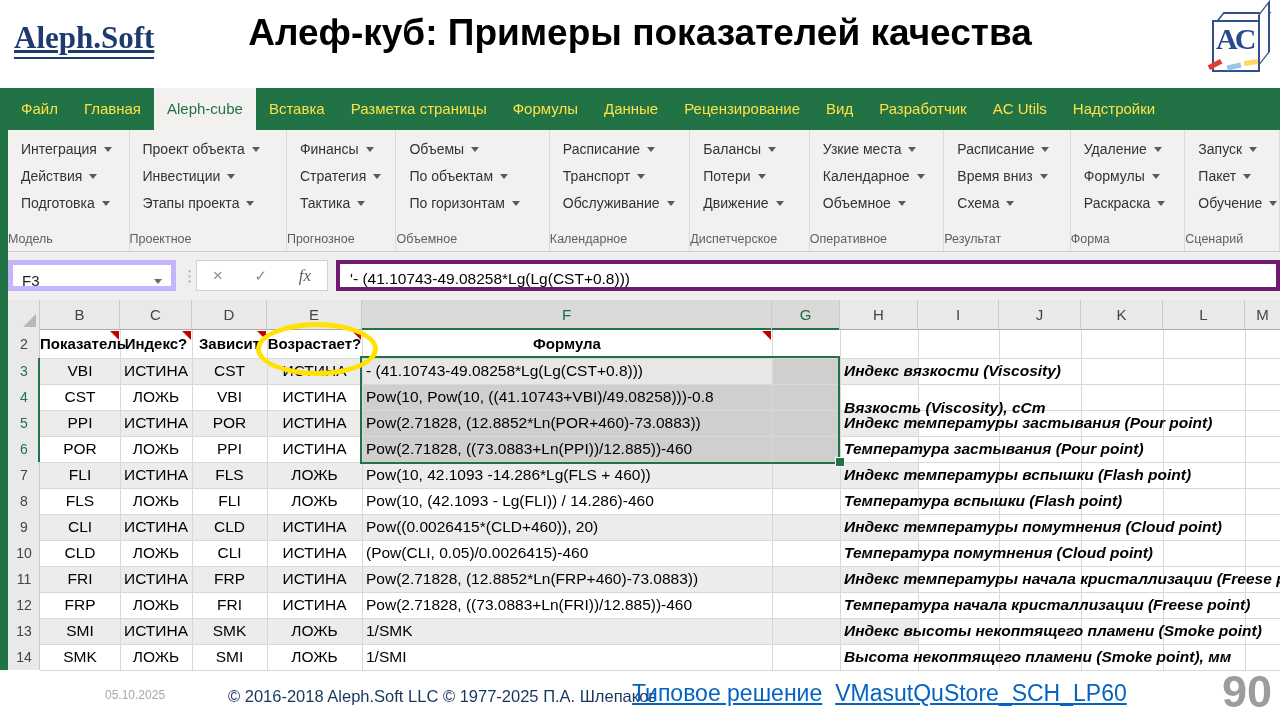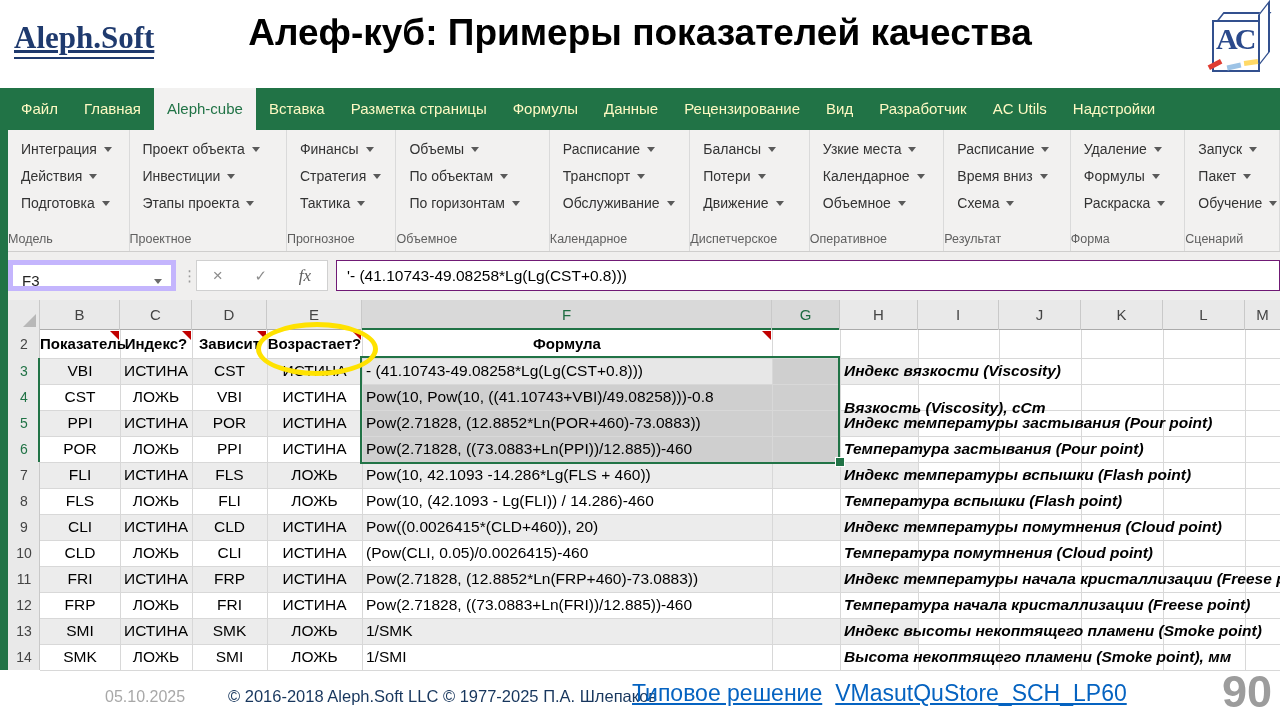--- a/index.html
+++ b/index.html
@@ -13,38 +13,38 @@
   .page-title{left:0;right:0;top:12px;text-align:center;font-size:37px;font-weight:bold;color:#000;}
   .cube-logo{left:1206px;top:6px;width:66px;height:70px;}
   .cube-front{position:absolute;left:6px;top:14px;width:44px;height:48px;border:2px solid #32508e;background:#fff;}
   .cube-top{position:absolute;left:12px;top:6px;width:44px;height:10px;border:2px solid #32508e;background:#fff;transform:skewX(-38deg);}
   .cube-side{position:absolute;left:52px;top:9px;width:8px;height:48px;border:2px solid #32508e;background:#fff;transform:skewY(-52deg);transform-origin:top left;}
   .cube-letters{position:absolute;left:10px;top:16px;font-family:"Liberation Serif",serif;
                 font-weight:bold;font-size:30px;color:#2b4a8c;letter-spacing:-3px;}
   .dash{position:absolute;width:14px;height:5px;}
   
   .tabbar{left:0;top:88px;width:1280px;height:42px;background:#217346;display:flex;padding-left:8px;box-sizing:border-box;}
-  .tab{color:#fef9c3;font-size:15px;line-height:42px;padding:0 13px;white-space:nowrap;cursor:default;}
+  .tab{color:#fde047;font-size:15px;line-height:42px;padding:0 13px;white-space:nowrap;cursor:default;}
   .tab.active{background:#f2f1f0;color:#217346;}
   .ribbon-body{left:0;top:130px;width:1280px;height:122px;background:#f2f1f0;border-bottom:1px solid #cfcecd;display:flex;padding-left:8px;box-sizing:border-box;}
   .rgroup{position:relative;border-right:1px solid #dadada;box-sizing:border-box;padding-top:6px;}
   .rbtn{height:27px;line-height:27px;padding-left:13px;font-size:14px;color:#333;white-space:nowrap;display:flex;align-items:center;gap:7px;}
   .chev{width:0;height:0;border-left:4px solid transparent;border-right:4px solid transparent;border-top:5px solid #5a5a5a;display:inline-block;}
   .rglabel{position:absolute;bottom:5px;left:0;right:0;text-align:left;font-size:12.5px;color:#5f5f5f;}
   
   .fstrip{left:0;top:252px;width:1280px;height:48px;background:#f0efee;}
   .namebox{left:8px;top:260px;width:168px;height:31px;background:#fff;border:5px solid #c4b5fd;
            font-size:15px;color:#222;line-height:31px;padding-left:9px;box-sizing:border-box;}
   .nb-arrow{position:absolute;right:9px;top:14px;width:0;height:0;border-left:4px solid transparent;border-right:4px solid transparent;border-top:5px solid #6a6a6a;}
   .dots{left:182px;top:260px;width:12px;height:31px;color:#9a9a9a;font-size:15px;line-height:31px;text-align:center;}
   .fxbox{left:196px;top:260px;width:132px;height:31px;background:#fff;border:1px solid #d0d0d0;box-sizing:border-box;
          display:flex;align-items:center;justify-content:space-around;color:#8c8c8c;}
   .fx-x{font-size:17px;} .fx-ok{font-size:15px;}
   .fx-fx{font-family:"Liberation Serif",serif;font-style:italic;font-size:17px;color:#5f5f5f;}
-  .finput{left:336px;top:260px;width:944px;height:31px;background:#fff;border:1px solid #701a75;box-sizing:border-box;
+  .finput{left:336px;top:260px;width:944px;height:31px;background:#fff;border:4px solid #701a75;box-sizing:border-box;
           font-size:15.5px;color:#000;line-height:29px;padding-left:10px;white-space:nowrap;overflow:hidden;}
   
   .colstrip{left:8px;top:300px;width:1272px;height:30px;background:#e9e9e9;border-bottom:1px solid #ababab;box-sizing:border-box;}
   .colhead{top:300px;height:30px;line-height:30px;text-align:center;font-size:15px;color:#444;border-right:1px solid #c9c9c9;box-sizing:border-box;}
   .colhead.sel{background:#d9d9d9;color:#1e6b41;box-shadow:inset 0 -2px 0 #217346;}
   .corner{left:8px;top:300px;width:32px;height:30px;background:#e9e9e9;border-right:1px solid #c9c9c9;box-sizing:border-box;}
   .corner-tri{position:absolute;right:3px;bottom:3px;width:0;height:0;border-bottom:13px solid #b8b8b8;border-left:13px solid transparent;}
   .gutter{left:8px;top:330px;width:32px;height:340px;background:#e9e9e9;border-right:1px solid #c9c9c9;box-sizing:border-box;}
   .rownum{left:8px;width:32px;text-align:center;font-size:14px;color:#444;}
   .rownum.sel{color:#217346;box-shadow:inset -2px 0 0 #217346;}
@@ -53,21 +53,21 @@
   .cellv{font-size:15.5px;color:#000;text-align:center;white-space:nowrap;}
   .hdr2{font-size:15px;font-weight:bold;color:#000;text-align:center;white-space:nowrap;}
   .formula{font-size:15.5px;color:#000;text-align:left;white-space:nowrap;}
   .desc{font-size:15.5px;color:#000;font-style:italic;font-weight:600;text-align:left;white-space:nowrap;}
   .ctri{width:0;height:0;border-top:9px solid #c00000;border-left:9px solid transparent;}
   .selborder{border:2px solid #217346;box-sizing:border-box;}
   .handle{width:8px;height:8px;background:#217346;border:1px solid #fff;box-sizing:content-box;}
   .ellipse{border:5px solid #ffe200;border-radius:50%;}
   .greenstrip{left:0;top:88px;width:8px;height:582px;background:#217346;}
   
-  .f-date{left:105px;top:688px;font-size:16px;color:#a8a8a8;}
+  .f-date{left:105px;top:688px;font-size:12px;color:#a8a8a8;}
   .f-copy{left:228px;top:687px;font-size:16.5px;color:#17365d;}
   .f-links{left:632px;top:680px;display:flex;gap:13px;}
   .f-link{font-size:23px;color:#0563c1;text-decoration:underline;white-space:nowrap;cursor:pointer;}
   .f-page{right:8px;top:666px;font-size:45px;font-weight:bold;color:#9c9c9c;}
 </style>
 </head>
 <body>
 
 <div id="stage">
 

